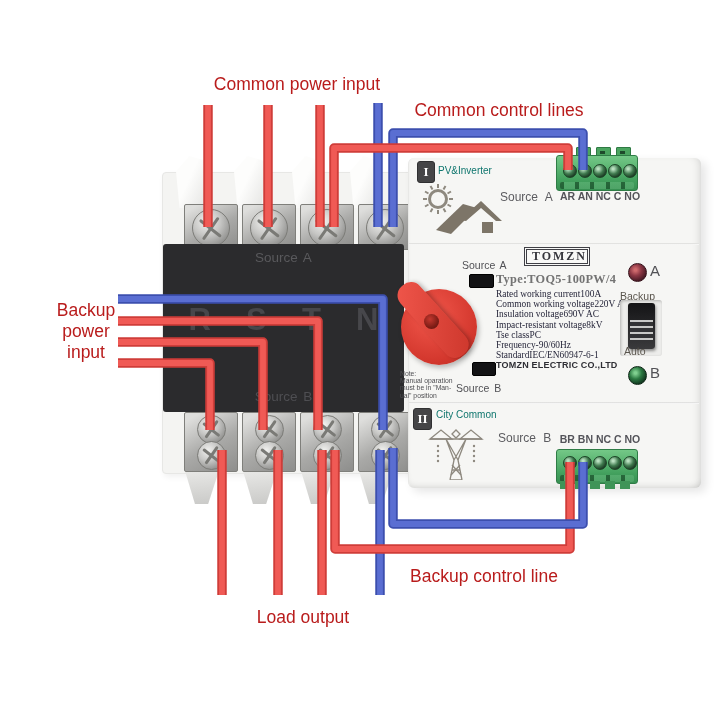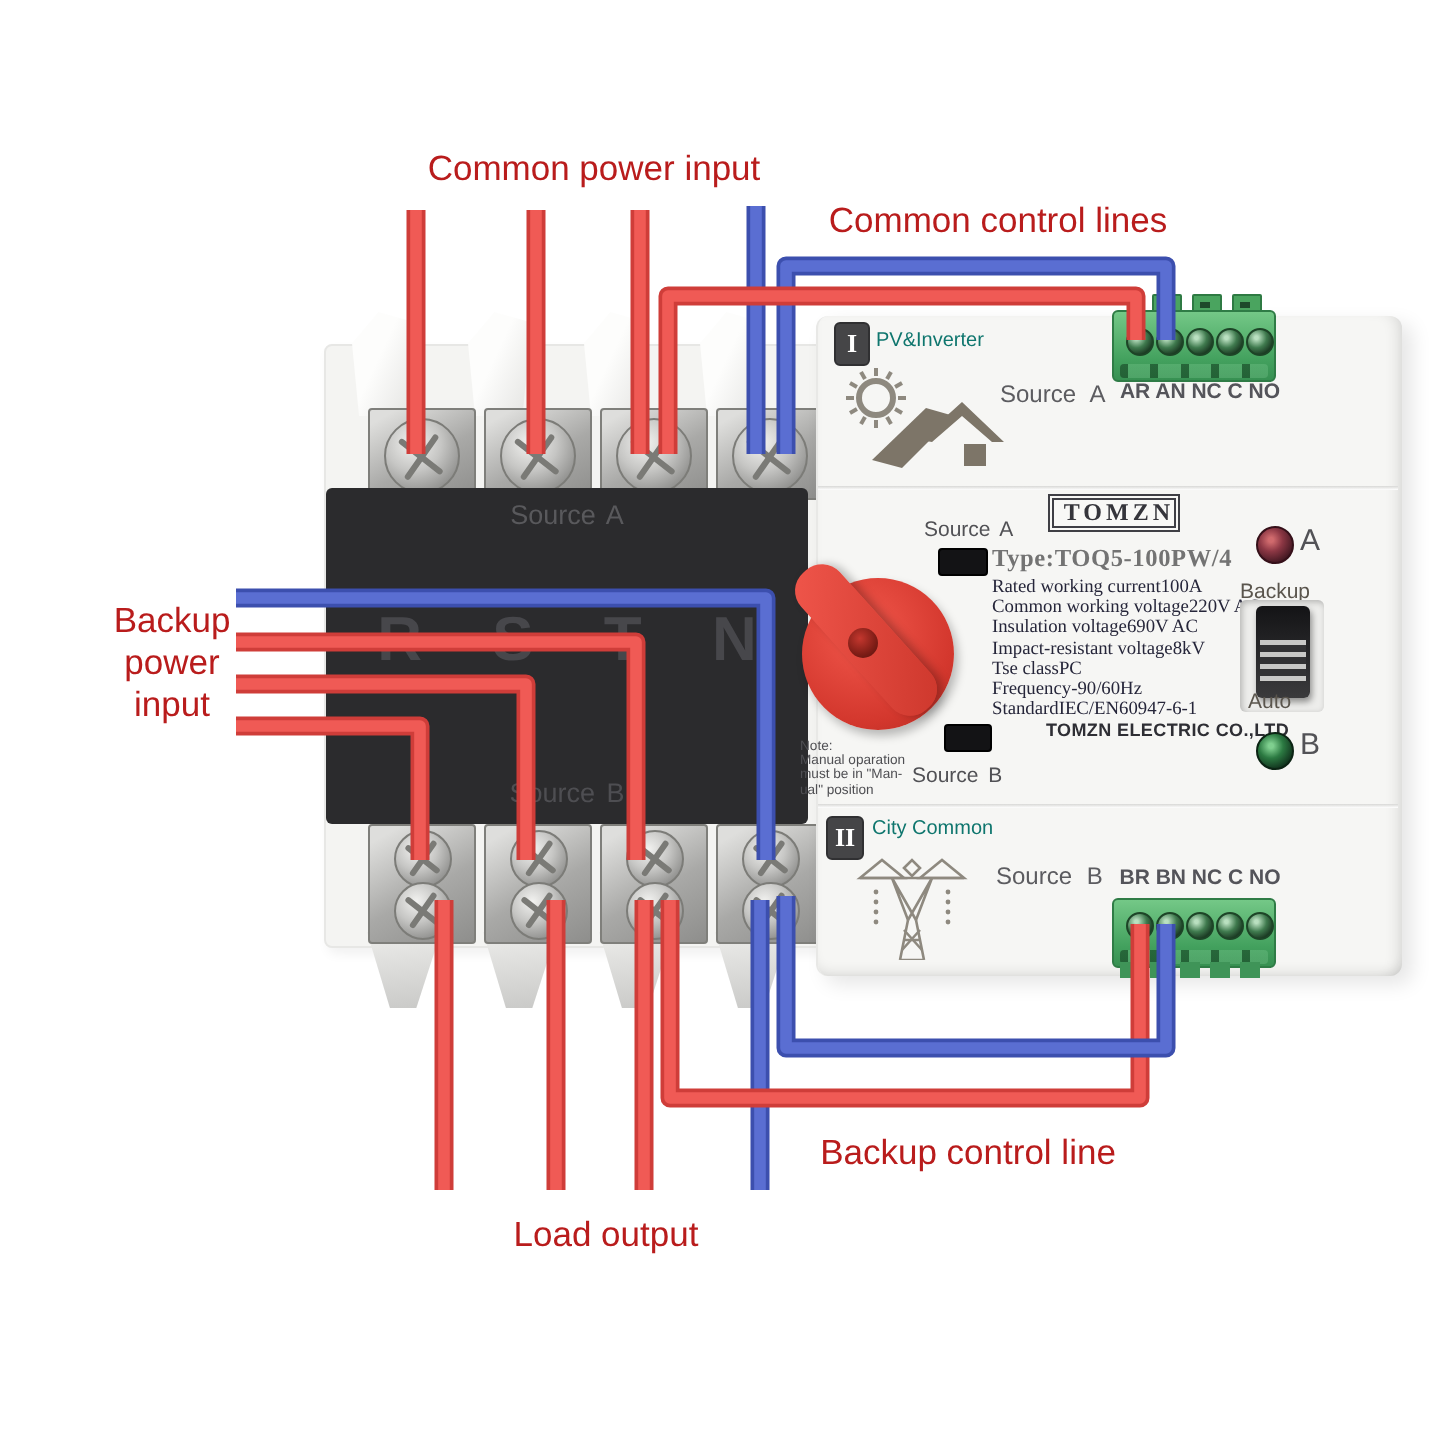--- a/index.html
+++ b/index.html
@@ -76,21 +76,21 @@
   
   .tomzn-box{position:absolute;left:524px;top:247px;width:62px;border:1px solid #3f3f45;padding:1px;background:#f8f8f6;}
   .tomzn-in{border:1px solid #3f3f45;text-align:right;font:bold 12px "Liberation Serif",serif;
             letter-spacing:2px;color:#35353b;line-height:13px;}
   .type-line{position:absolute;left:496px;top:272px;width:126px;font:bold 12.3px "Liberation Serif",serif;
              color:#737373;letter-spacing:.3px;white-space:nowrap;}
   .specs{position:absolute;left:496px;top:289px;width:124px;}
   .spec-row{display:flex;font:9.4px "Liberation Serif",serif;
             line-height:10.2px;color:#26263a;white-space:nowrap;}
   .company{position:absolute;left:496px;top:360px;width:130px;font-weight:bold;font-size:9px;
-           color:#2e2e34;letter-spacing:.2px;white-space:nowrap;padding-left:27px;}
+           color:#2e2e34;letter-spacing:.2px;white-space:nowrap;}
   .winbox{position:absolute;background:#131315;border:1px solid #000;border-radius:2px;}
   .small-src{position:absolute;font-size:10.5px;color:#515155;word-spacing:2px;white-space:nowrap;}
   .note{position:absolute;left:400px;top:370px;width:60px;font-size:6.8px;line-height:7.2px;color:#4f4f53;}
 
   
   .led{position:absolute;width:17px;height:17px;border-radius:50%;}
   .led-a{background:radial-gradient(circle at 38% 35%,#d06a6d 8%,var(--led-a-red) 38%,#401721 78%);
          border:1px solid #351019;}
   .led-b{background:radial-gradient(circle at 38% 35%,#7fcf8f 8%,var(--led-b-green) 40%,#0f2e1b 80%);
          border:1px solid #0c2414;}

